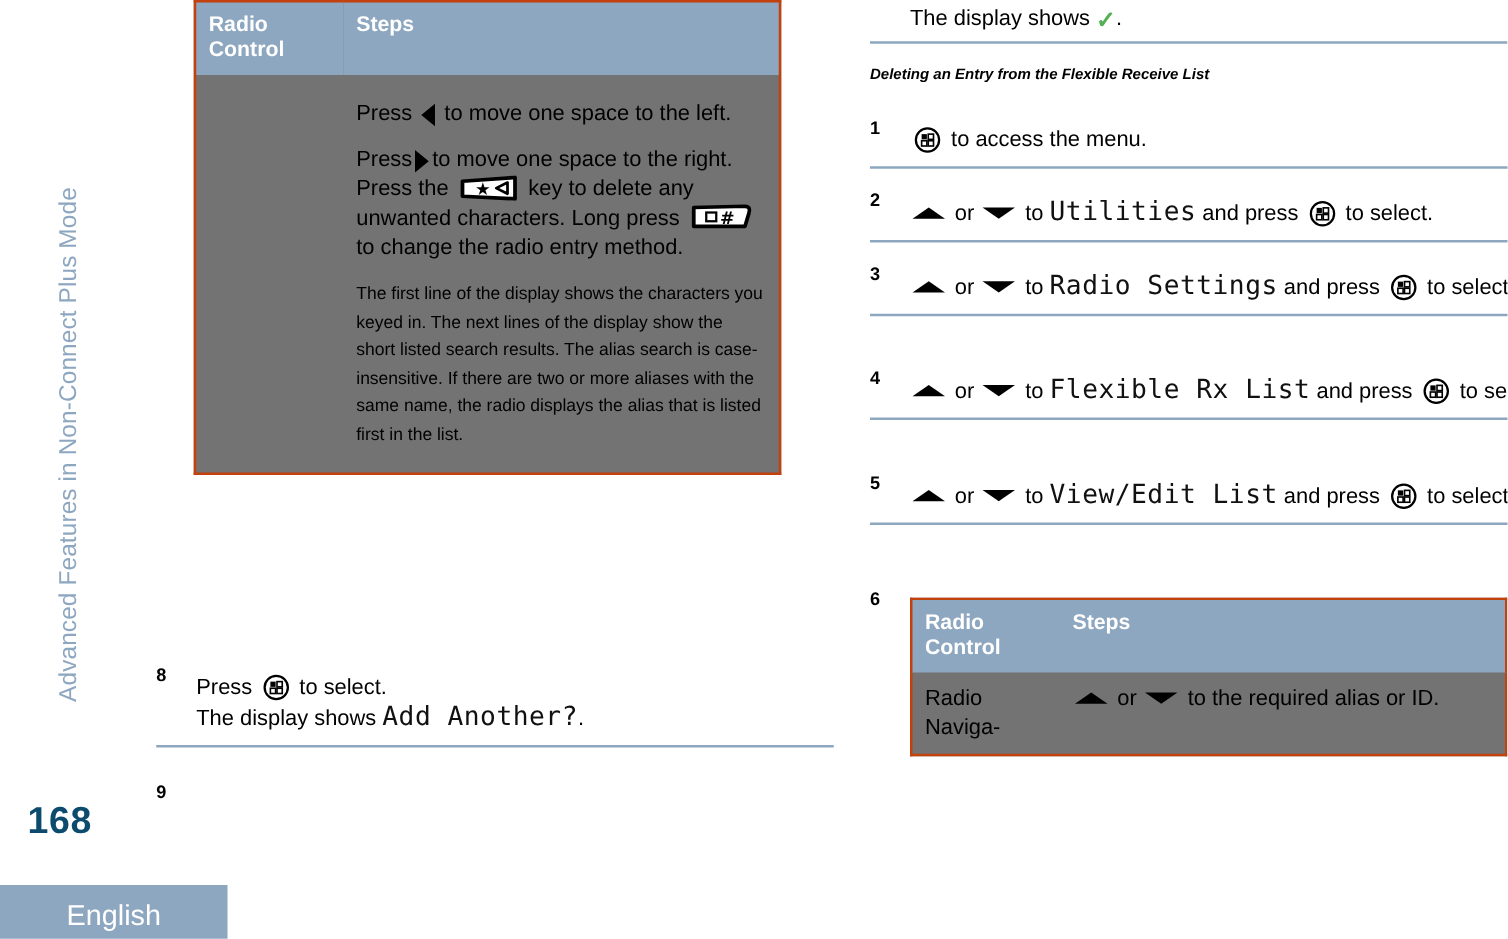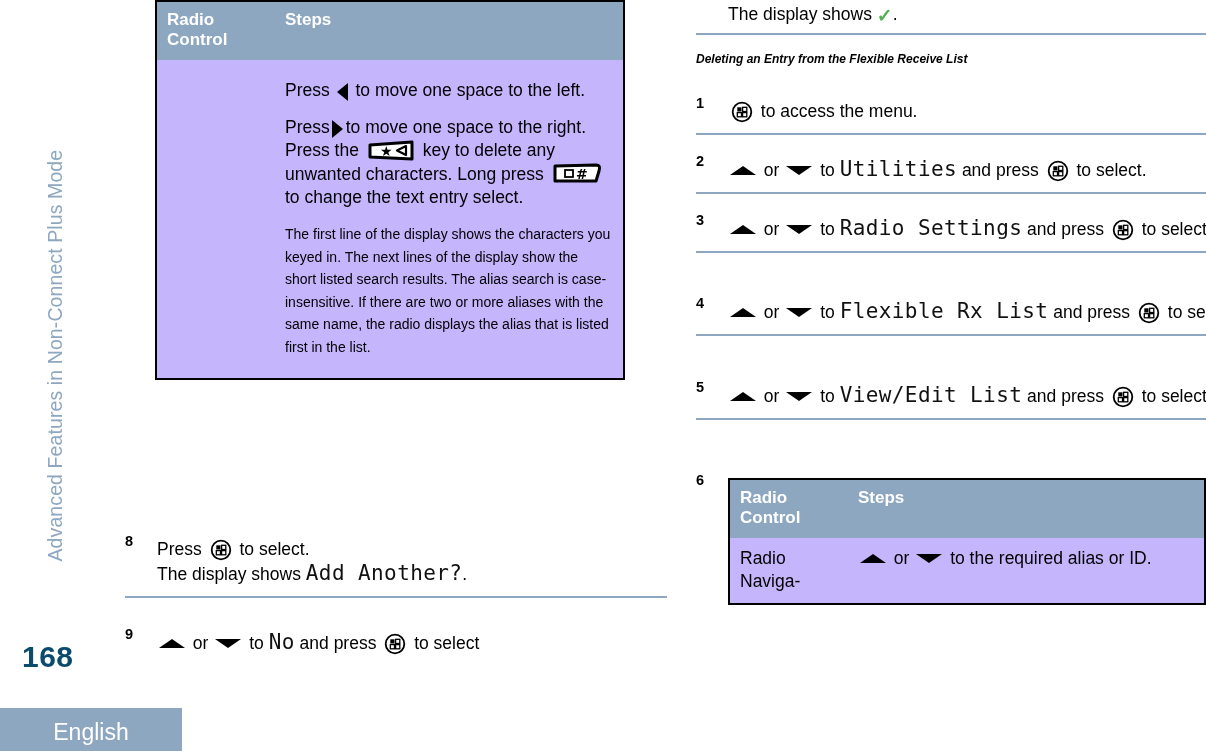--- a/index.html
+++ b/index.html
@@ -100,24 +100,24 @@
     font-size: 14.5px;
     font-weight: bold;
     line-height: 16px;
   }
   .step-body { display: block; }
   .rule { height: 0; border-top: 2px solid #8ea7c0; }
 
   
   table.rc-table {
     border-collapse: collapse;
-    border: 2px solid #000000;
+    border: 2px solid #c2410c;
     width: 100%;
     table-layout: fixed;
-    background: #c4b5fd;
+    background: #737373;
   }
   table.rc-table th {
     background: #8ea7c0;
     color: #ffffff;
     font-size: 17px;
     font-weight: bold;
     text-align: left;
     padding: 8px 10px 10px 10px;
     vertical-align: top;
     border: none;
@@ -224,21 +224,21 @@
                 </svg>
               </span>
               <span>key to delete any unwanted characters. Long press</span>
               <span class="icon keycap">
                 <svg width="52" height="24" viewBox="0 0 52 24">
                   <path d="M3,4 L44,3 Q49,3 47,9 L44,19 L3,19 Z" fill="#ffffff" stroke="#000000" stroke-width="3" stroke-linejoin="round"></path>
                   <rect x="13" y="8" width="8" height="7" fill="none" stroke="#000000" stroke-width="1.8"></rect>
                   <text x="24" y="17" font-family="DejaVu Sans, sans-serif" font-size="14" font-weight="bold" fill="#000000">#</text>
                 </svg>
               </span>
-              <span>to change the text entry select.</span>
+              <span>to change the radio entry method.</span>
             </p>
 
             <p style="margin:0 0 10px 0;" class="body-text">The first line of the display shows the characters you keyed in. The next lines of the display show the short listed search results. The alias search is case-insensitive. If there are two or more aliases with the same name, the radio displays the alias that is listed first in the list.</p>
 
           </td>
         </tr>
       </tbody>
     </table>
   </div>
 
@@ -255,31 +255,20 @@
         </svg>
       </span><span> to select.</span>
     </span>
     <span class="step-body">
       <span>The display shows </span><span class="mono">Add Another?</span><span>.</span>
     </span>
   </div>
 
   <div class="step no-rule" style="position:absolute; left:0; top:621px; width:510px;">
     <span class="step-num">9</span>
-    <span class="step-body">
-      <span class="tri-up"></span><span> or </span><span class="tri-down"></span><span> to </span><span class="mono">No</span><span> and press </span><span class="icon menu-btn">
-        <svg width="22" height="22" viewBox="0 0 22 22">
-          <circle cx="11" cy="11" r="9.3" fill="#ffffff" stroke="#000000" stroke-width="1.8"></circle>
-          <rect x="6.3" y="6.3" width="4.2" height="4.2" fill="#000000"></rect>
-          <rect x="11.6" y="6.3" width="4.2" height="4.2" fill="none" stroke="#000000" stroke-width="1.3"></rect>
-          <rect x="6.3" y="11.6" width="4.2" height="4.2" fill="none" stroke="#000000" stroke-width="1.3"></rect>
-          <rect x="11.6" y="11.6" width="4.2" height="4.2" fill="none" stroke="#000000" stroke-width="1.3"></rect>
-        </svg>
-      </span><span> to select</span>
-    </span>
   </div>
 
 </div>
 
 <div class="column" id="right-column">
 
   <div style="position:absolute; left:32px; top:2px; width:478px; font-size:17.5px; line-height:24px;">
     <span>The display shows </span><span class="checkmark">✓</span><span>.</span>
   </div>
   <div class="rule" style="position:absolute; left:0; top:33px; width:510px;"></div>

